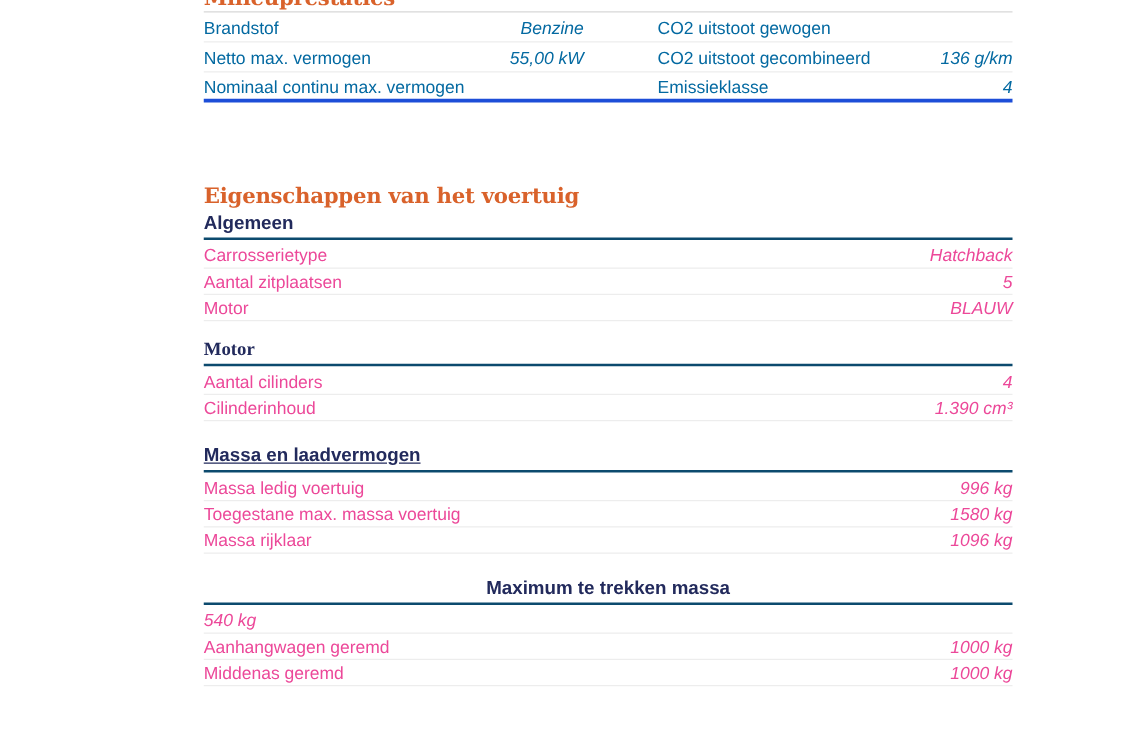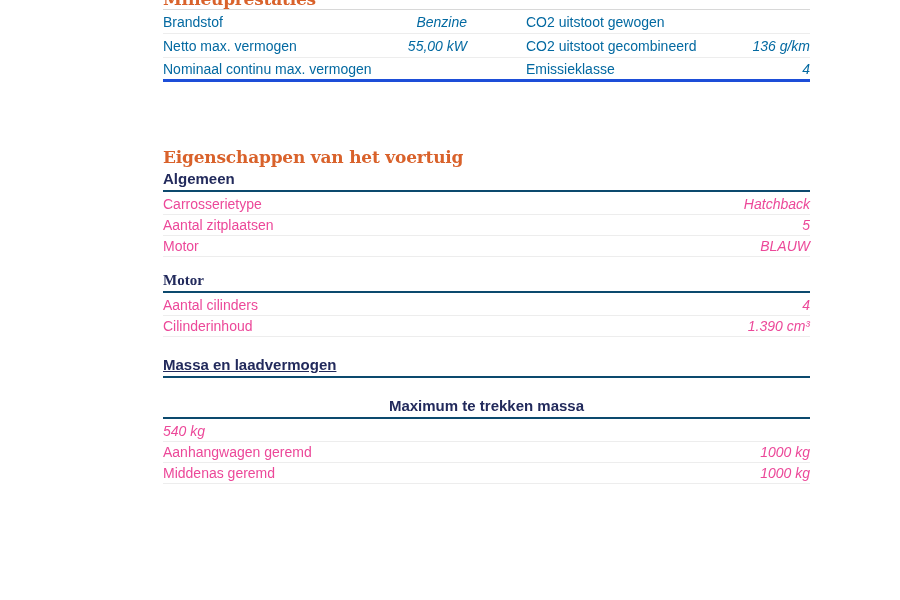--- a/index.html
+++ b/index.html
@@ -142,20 +142,34 @@
           <span class="lbl">Aantal cilinders</span>
           <span class="val">4</span>
         </div>
         <div class="trow">
           <span class="lbl">Cilinderinhoud</span>
           <span class="val">1.390 cm³</span>
         </div>
       </div>
 
       <h3 class="sub-heading mt-massa">Massa en laadvermogen</h3>
+      <div class="kv-table">
+        <div class="trow">
+          <span class="lbl">Massa ledig voertuig</span>
+          <span class="val">996 kg</span>
+        </div>
+        <div class="trow">
+          <span class="lbl">Toegestane max. massa voertuig</span>
+          <span class="val">1580 kg</span>
+        </div>
+        <div class="trow">
+          <span class="lbl">Massa rijklaar</span>
+          <span class="val">1096 kg</span>
+        </div>
+      </div>
 
       <h3 class="sub-heading mt-trekken">Maximum te trekken massa</h3>
       <div class="kv-table">
         <div class="trow">
           <span class="val">540 kg</span>
         </div>
         <div class="trow">
           <span class="lbl">Aanhangwagen geremd</span>
           <span class="val">1000 kg</span>
         </div>

